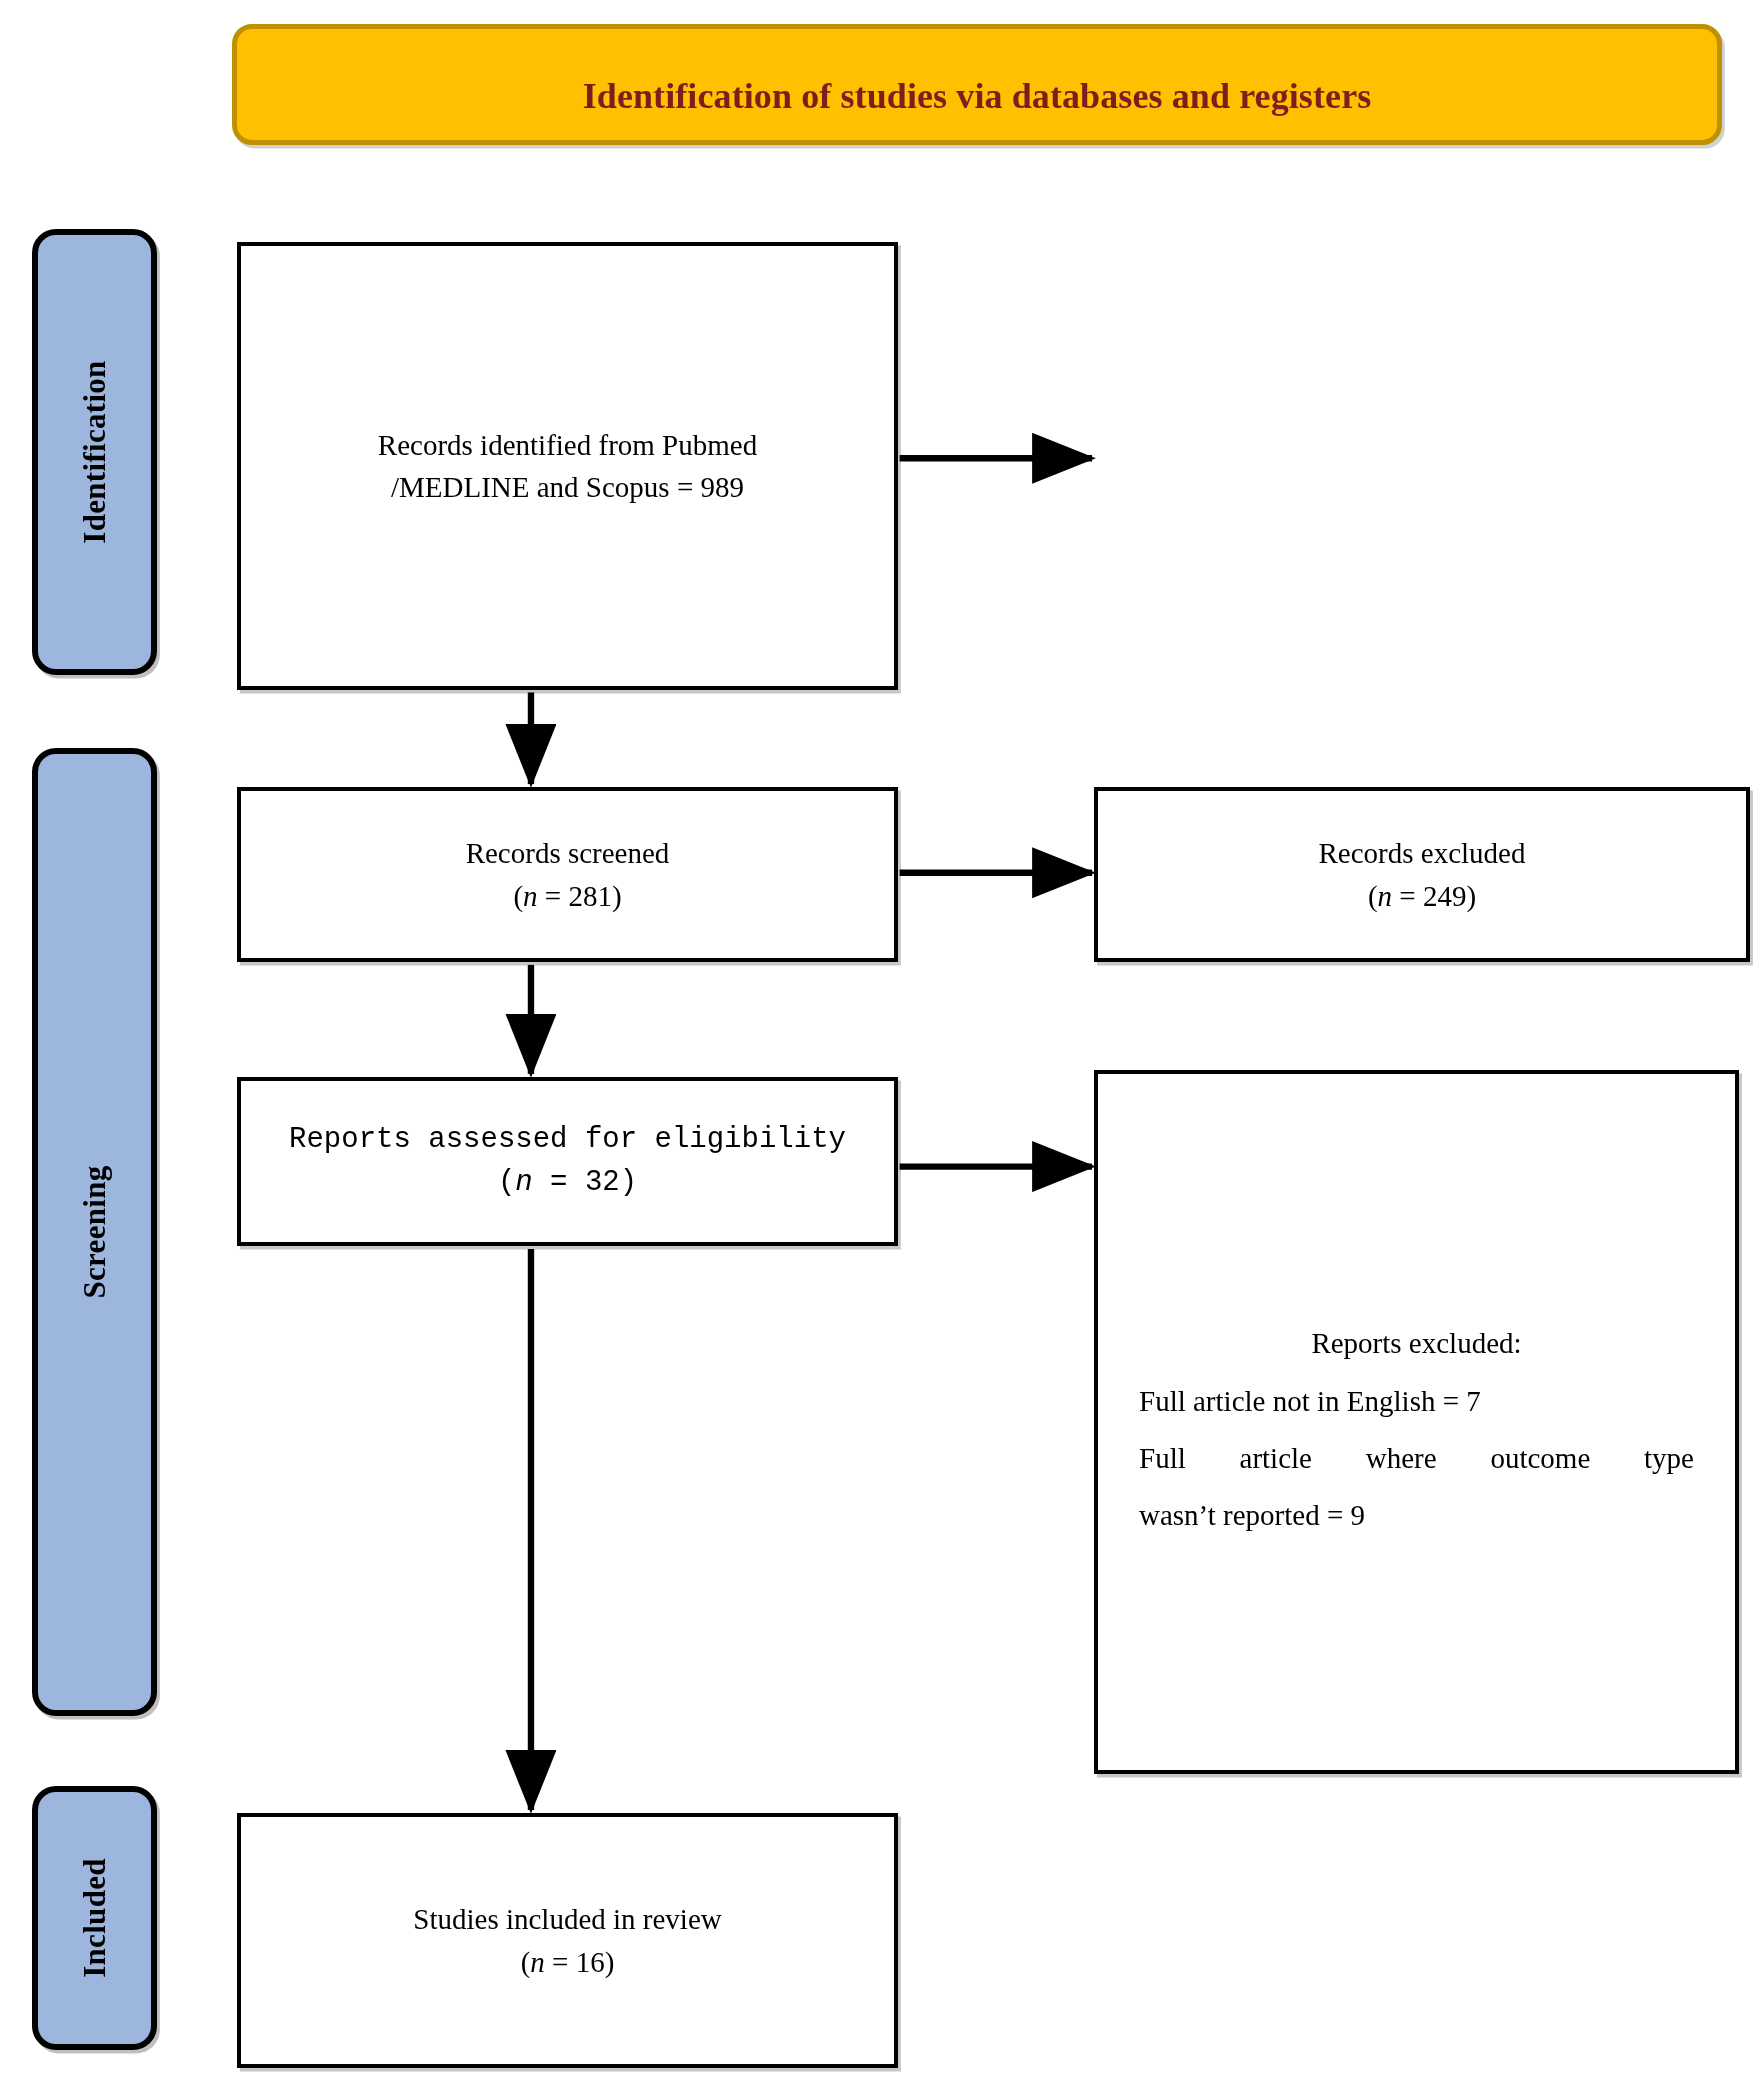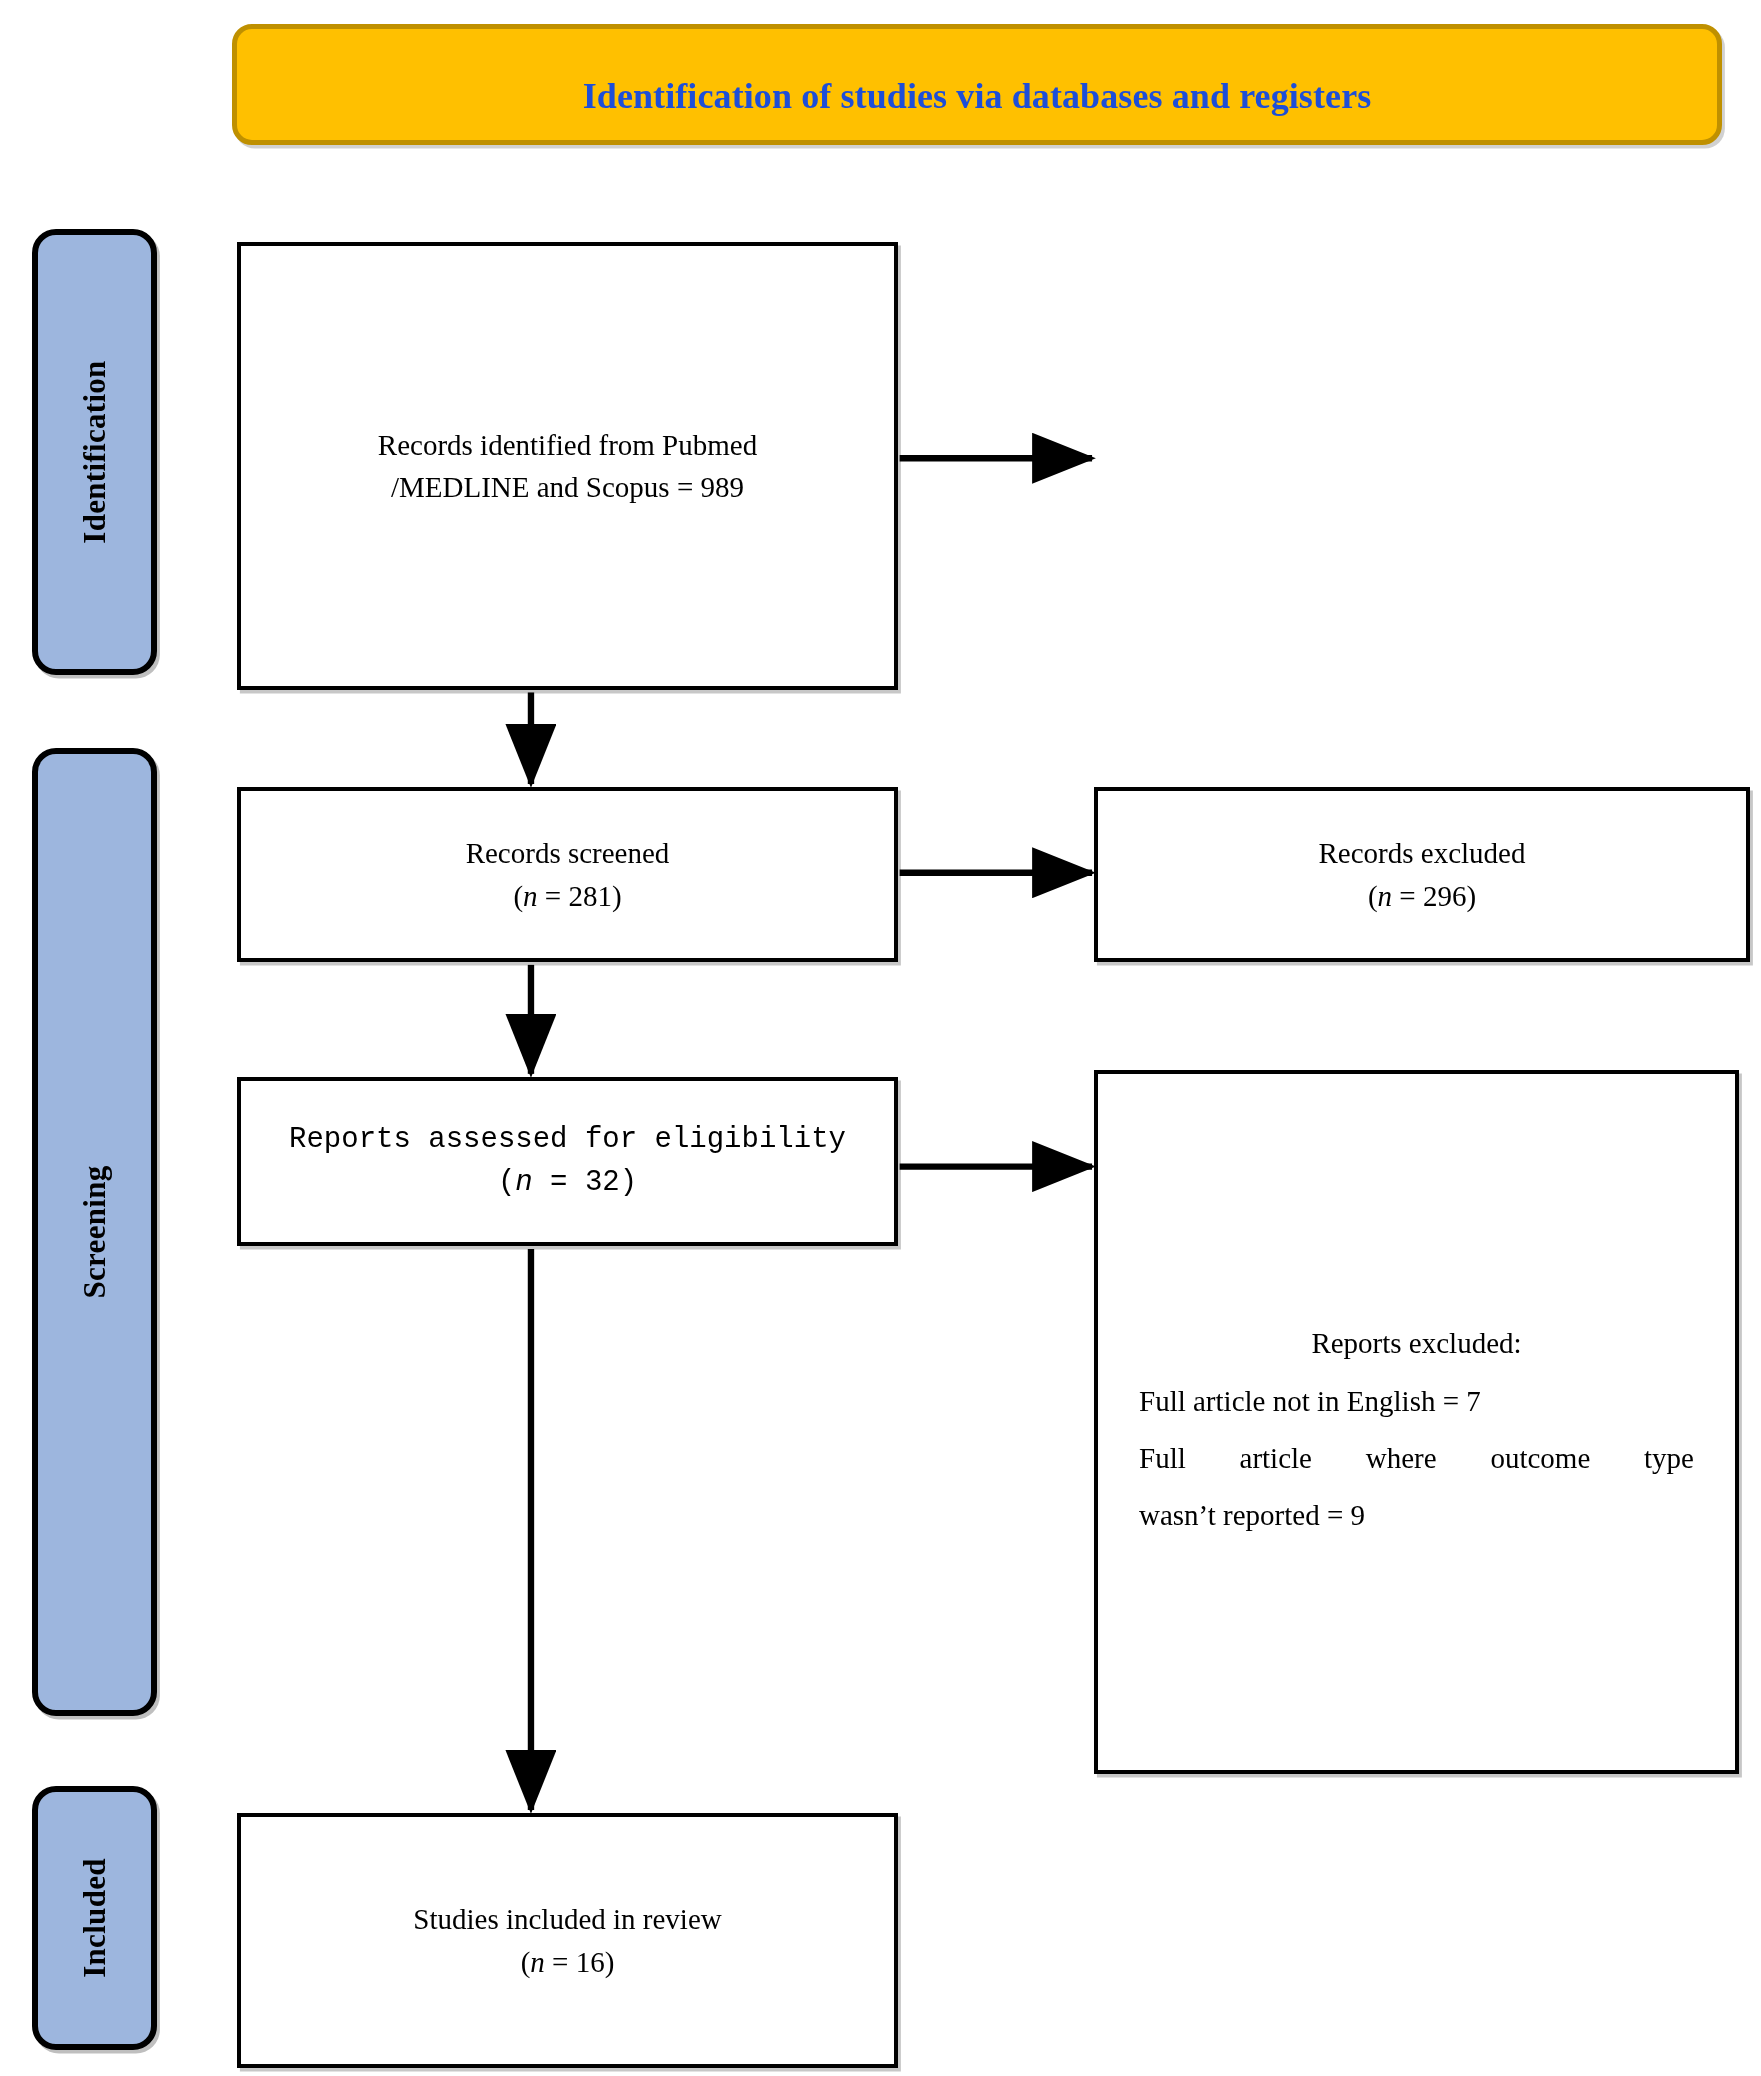--- a/index.html
+++ b/index.html
@@ -29,21 +29,21 @@
     border-radius: 20px;
     box-sizing: border-box;
     display: flex;
     align-items: center;
     justify-content: center;
     box-shadow: 2.9px 3.5px 0 rgba(0,0,0,0.18);
   }
   #header-banner .banner-text {
     font-size: 36px;
     font-weight: bold;
-    color: #1d4ed8;
+    color: #7f1d1d;
     letter-spacing: 0.1px;
     text-align: center;
     line-height: 1.1;
     margin-top: 24px;
   }
 
   
   .stage-tab {
     position: absolute;
     background: #9DB6DE;
@@ -167,21 +167,21 @@
   </div>
 
 
   <div class="flow-box" id="box-screened">
     <div class="line">Records screened</div>
     <div class="line"><span>(</span><span class="ital">n</span><span> = 281)</span></div>
   </div>
 
   <div class="flow-box" id="box-records-excl">
     <div class="line">Records excluded</div>
-    <div class="line"><span>(</span><span class="ital">n</span><span> = 296)</span></div>
+    <div class="line"><span>(</span><span class="ital">n</span><span> = 249)</span></div>
   </div>
 
   <div class="flow-box" id="box-eligibility">
     <div class="line">Reports assessed for eligibility</div>
     <div class="line"><span>(</span><span class="ital">n</span><span> = 32)</span></div>
   </div>
 
   <div class="flow-box box-justify" id="box-reports-excl">
     <div class="line line-center">Reports excluded:</div>
     <div class="line line-left">Full article not in English = 7</div>

